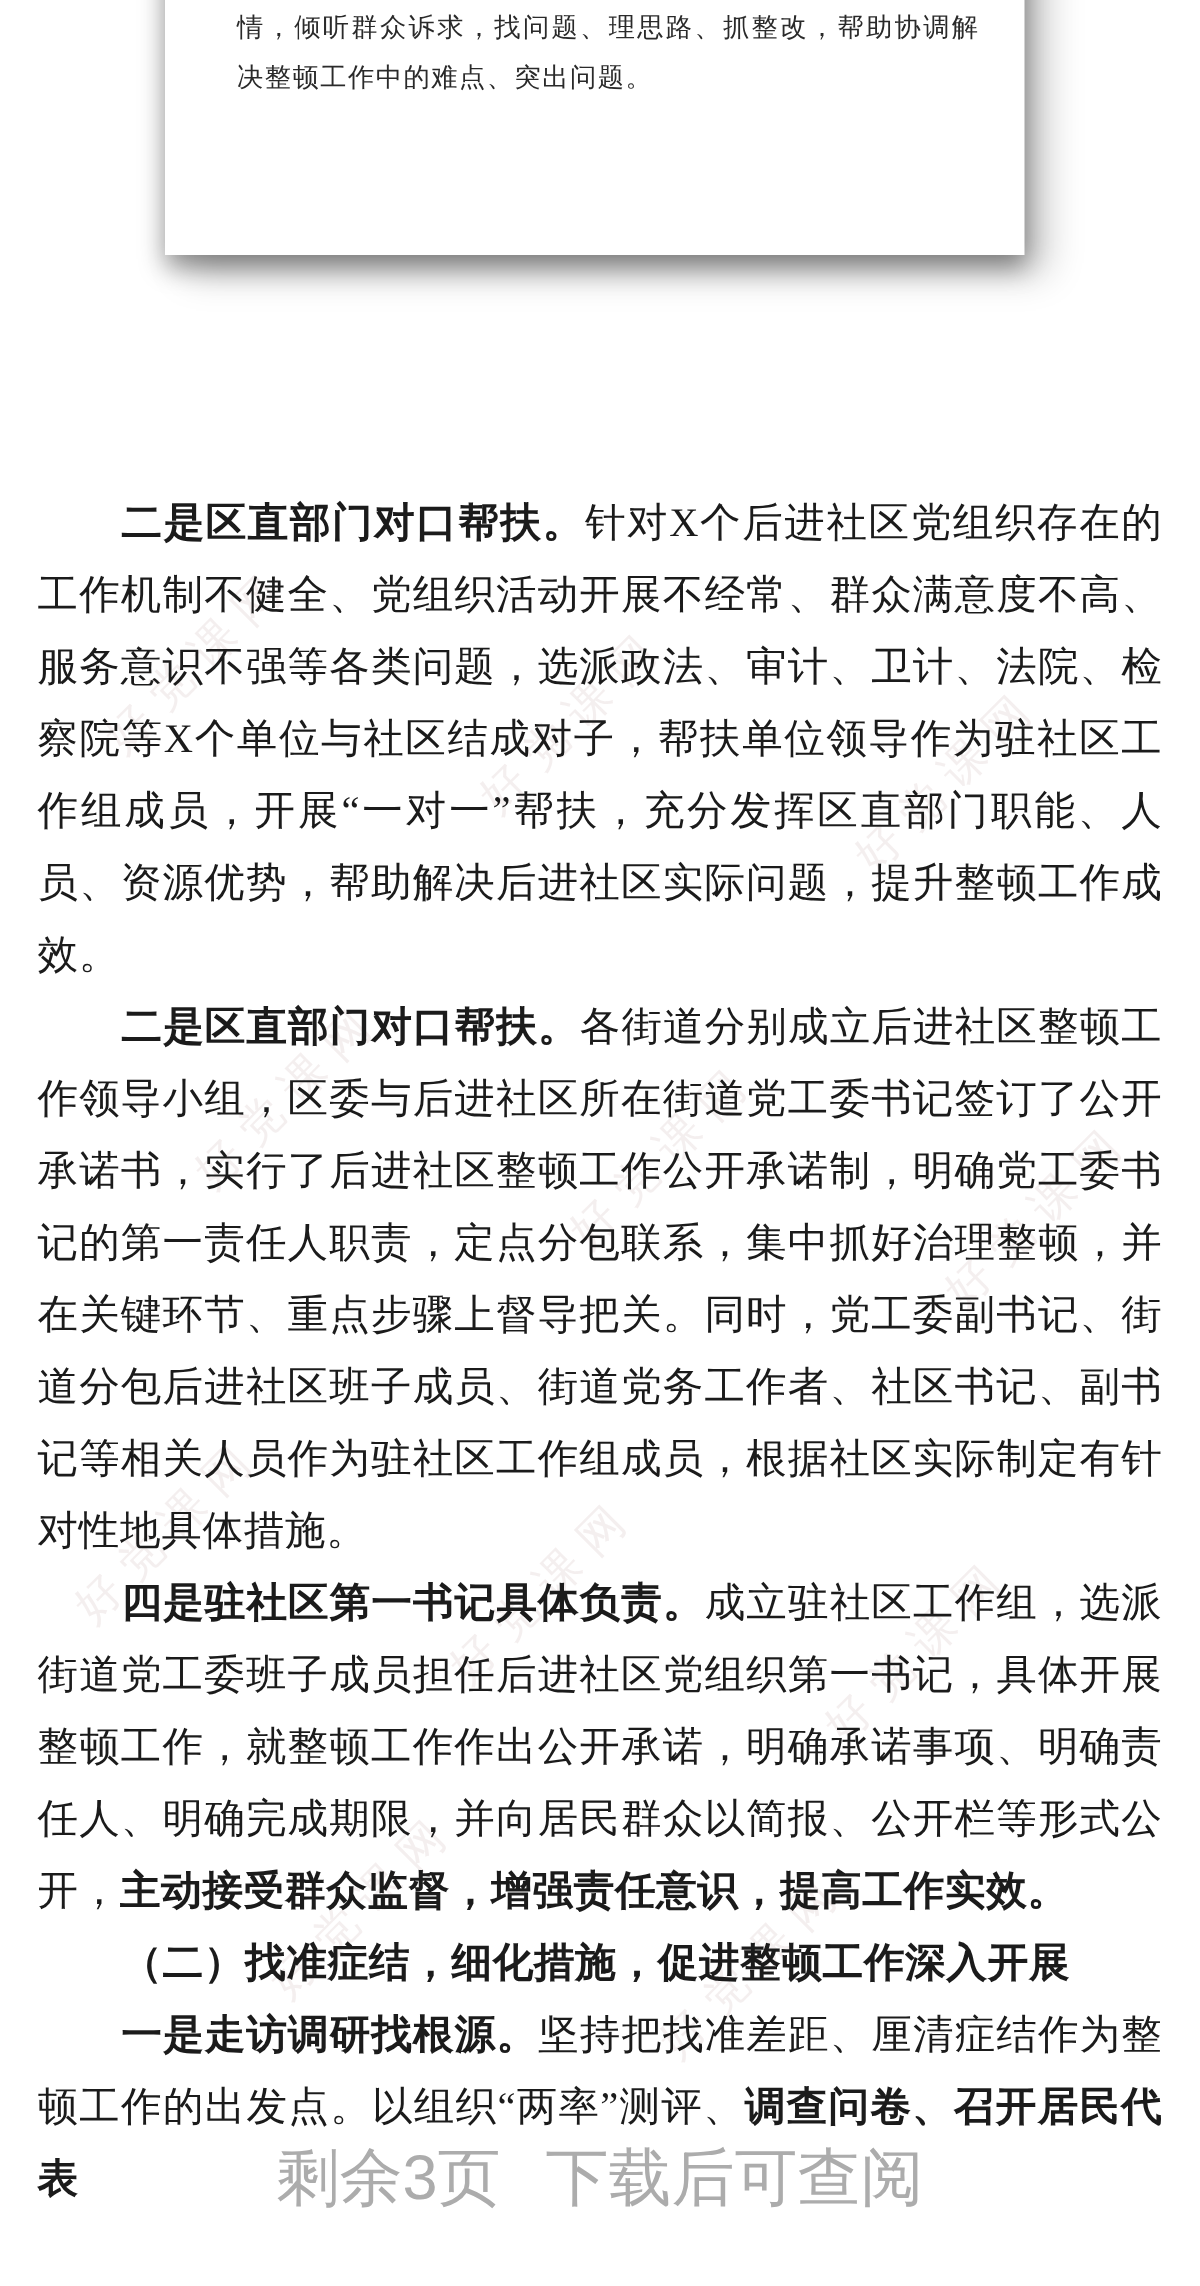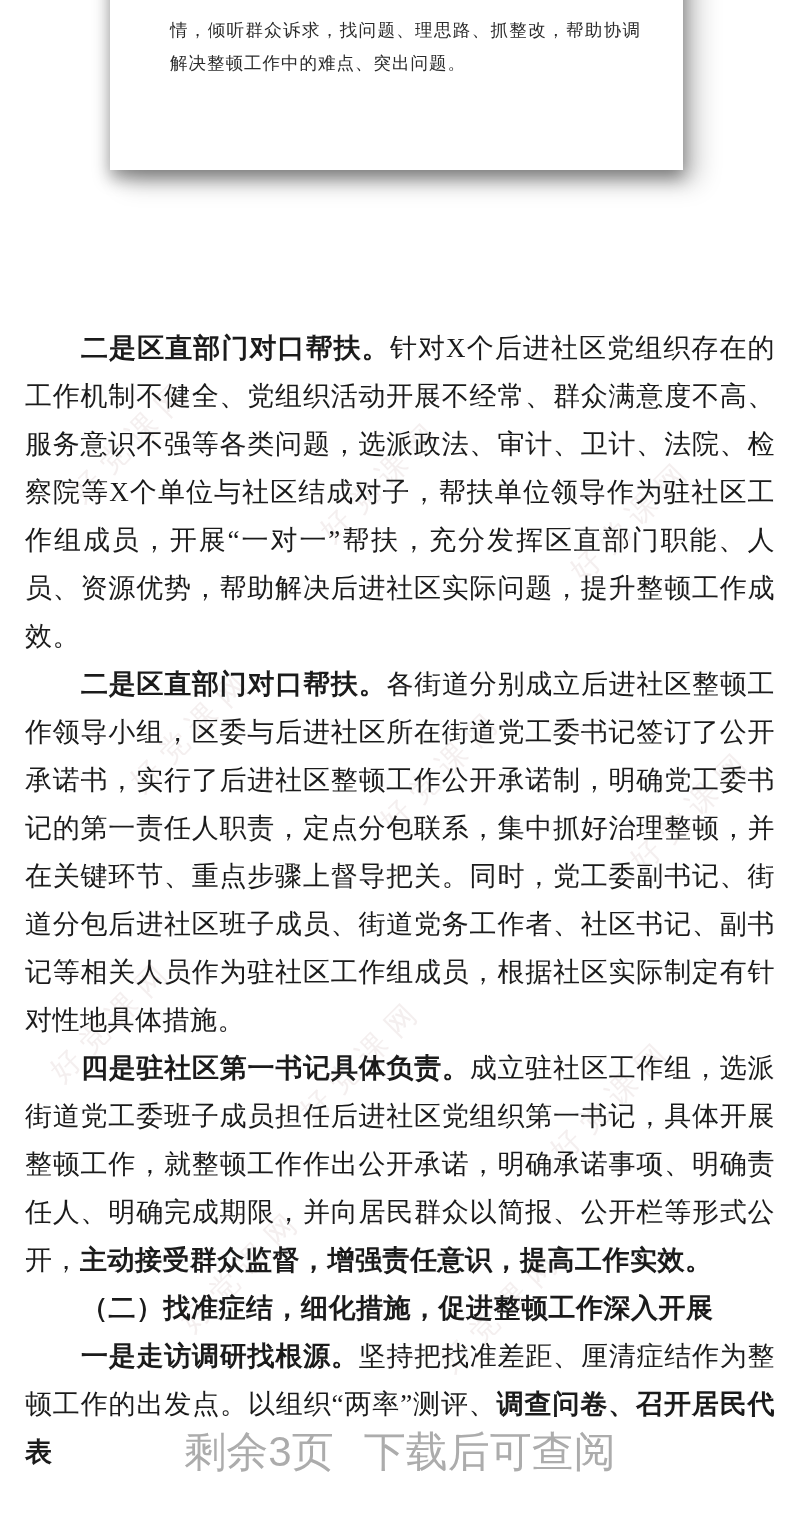--- a/index.html
+++ b/index.html
@@ -32,21 +32,21 @@
     top: -44px;
     width: 573px;
     height: 214px;
     background: #ffffff;
     box-shadow: 0 8px 16px rgba(0,0,0,0.40), 14px 12px 24px rgba(0,0,0,0.22);
     z-index: 2;
     box-sizing: border-box;
     padding: 46px 30px 0 48px;
   }
   .card-text {
-    margin: 12px;
+    margin: 0;
     font-size: 17.5px;
     line-height: 33px;
     letter-spacing: 1px;
     color: #2a2a2a;
     text-align: justify;
   }
 
   
   .doc-body {
     position: absolute;

